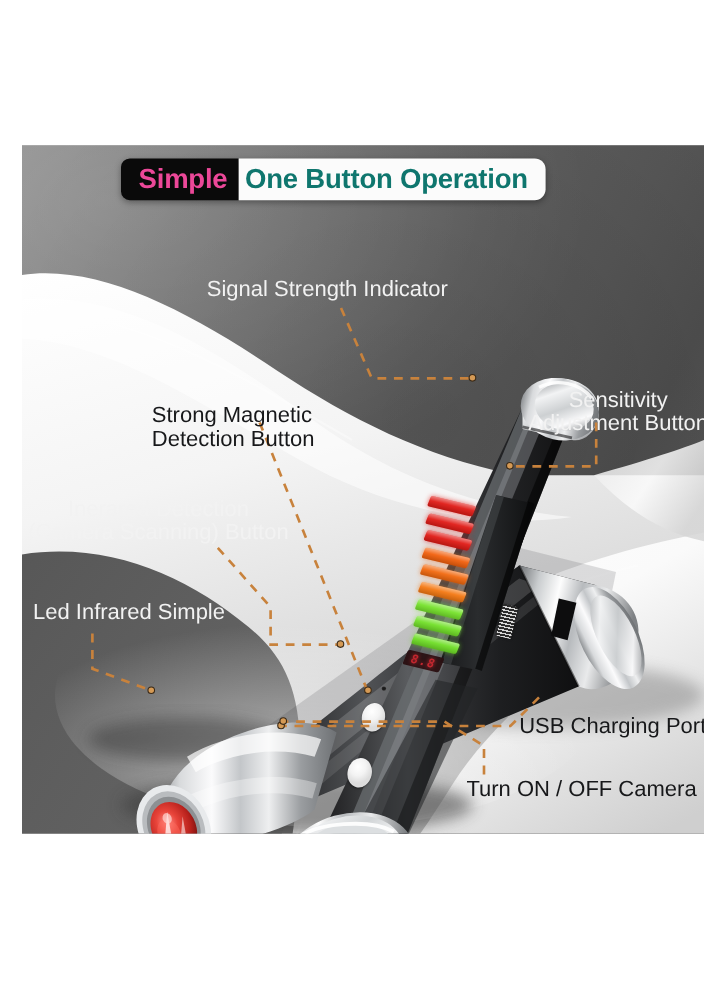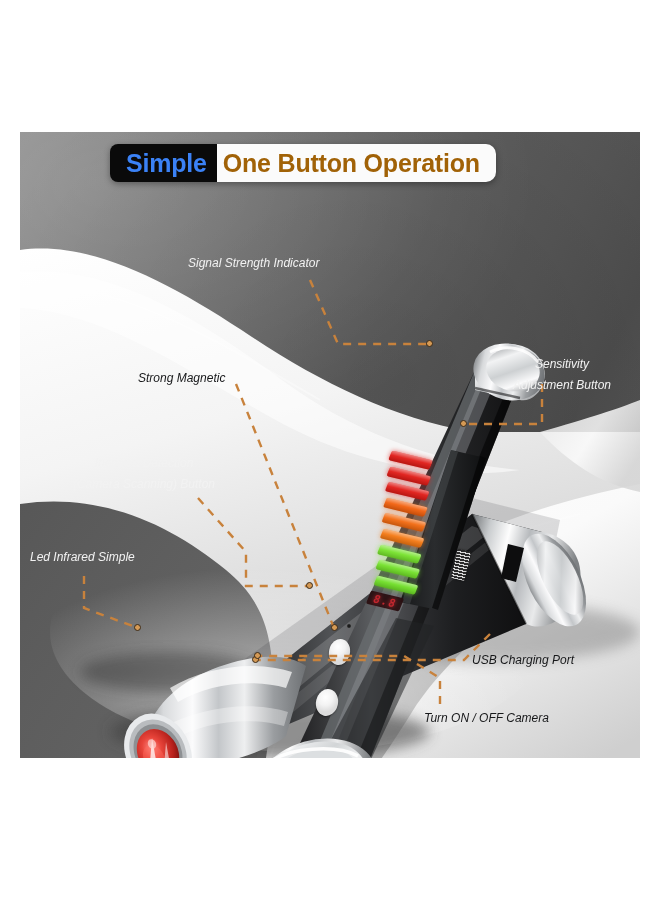--- a/index.html
+++ b/index.html
@@ -58,50 +58,49 @@
     left: 90px;
     top: 12px;
     height: 38px;
     display: flex;
     align-items: stretch;
     z-index: 40;
     filter: drop-shadow(0 2px 3px rgba(0,0,0,0.35));
   }
   #headline .hl-dark {
     background: #0a0a0a;
-    color: #3b82f6;
+    color: #ec4899;
     font-size: 25px;
     font-weight: bold;
     letter-spacing: -0.2px;
     display: flex;
     align-items: center;
     padding: 0 10px 0 16px;
     border-radius: 8px 0 0 8px;
   }
   #headline .hl-light {
     background: #fbfbfb;
-    color: #a16207;
+    color: #0f766e;
     font-size: 25px;
     font-weight: bold;
     letter-spacing: -0.2px;
     display: flex;
     align-items: center;
     padding: 0 16px 0 6px;
     border-radius: 0 10px 10px 0;
   }
 
   
   .label {
     position: absolute;
     z-index: 35;
-    font-size: 12px;
+    font-size: 20px;
     line-height: 21px;
     white-space: pre;
     pointer-events: none;
-    font-style: italic;
   }
   .label.light { color: #f2f2f2; }
   .label.dark  { color: #17181a; }
   .label.ta-c  { text-align: center; }
   .label.ta-l  { text-align: left; }
 
   
   #leaders {
     position: absolute;
     inset: 0;
@@ -490,21 +489,21 @@
     <div class="anchor" style="left:232px; top:524px;"></div>
     <div class="anchor" style="left:234px; top:520px;"></div>
 
     <div id="headline">
       <div class="hl-dark">Simple</div>
       <div class="hl-light">One Button Operation</div>
     </div>
 
     <div id="labels">
         <div class="label light ta-l" style="left: 168px; top: 121px; width: 230px;"><div>Signal Strength Indicator</div></div>
-        <div class="label dark ta-l" style="left: 118px; top: 212px; width: 170px; margin-top: 24px;"><div>Strong Magnetic</div></div>
+        <div class="label dark ta-l" style="left: 118px; top: 212px; width: 170px; margin-top: 24px;"><div>Strong Magnetic</div><div>Detection Button</div></div>
         <div class="label light ta-c" style="left: 452px; top: 222px; width: 180px;"><div>Sensitivity</div><div>Adjustment Button</div></div>
         <div class="label light ta-c" style="left: 0px; top: 321px; width: 248px;"><div>Inerared Detection</div><div>(Camera Scanning) Button</div></div>
         <div class="label light ta-l" style="left: 10px; top: 415px; width: 180px;"><div>Led Infrared Simple</div></div>
         <div class="label dark ta-l" style="left: 452px; top: 482px; width: 180px; margin-top: 36px;"><div>USB Charging Port</div></div>
         <div class="label dark ta-l" style="left: 404px; top: 576px; width: 200px;"><div>Turn ON / OFF Camera</div></div>
       </div>
 
   </div>
 </div>
 

